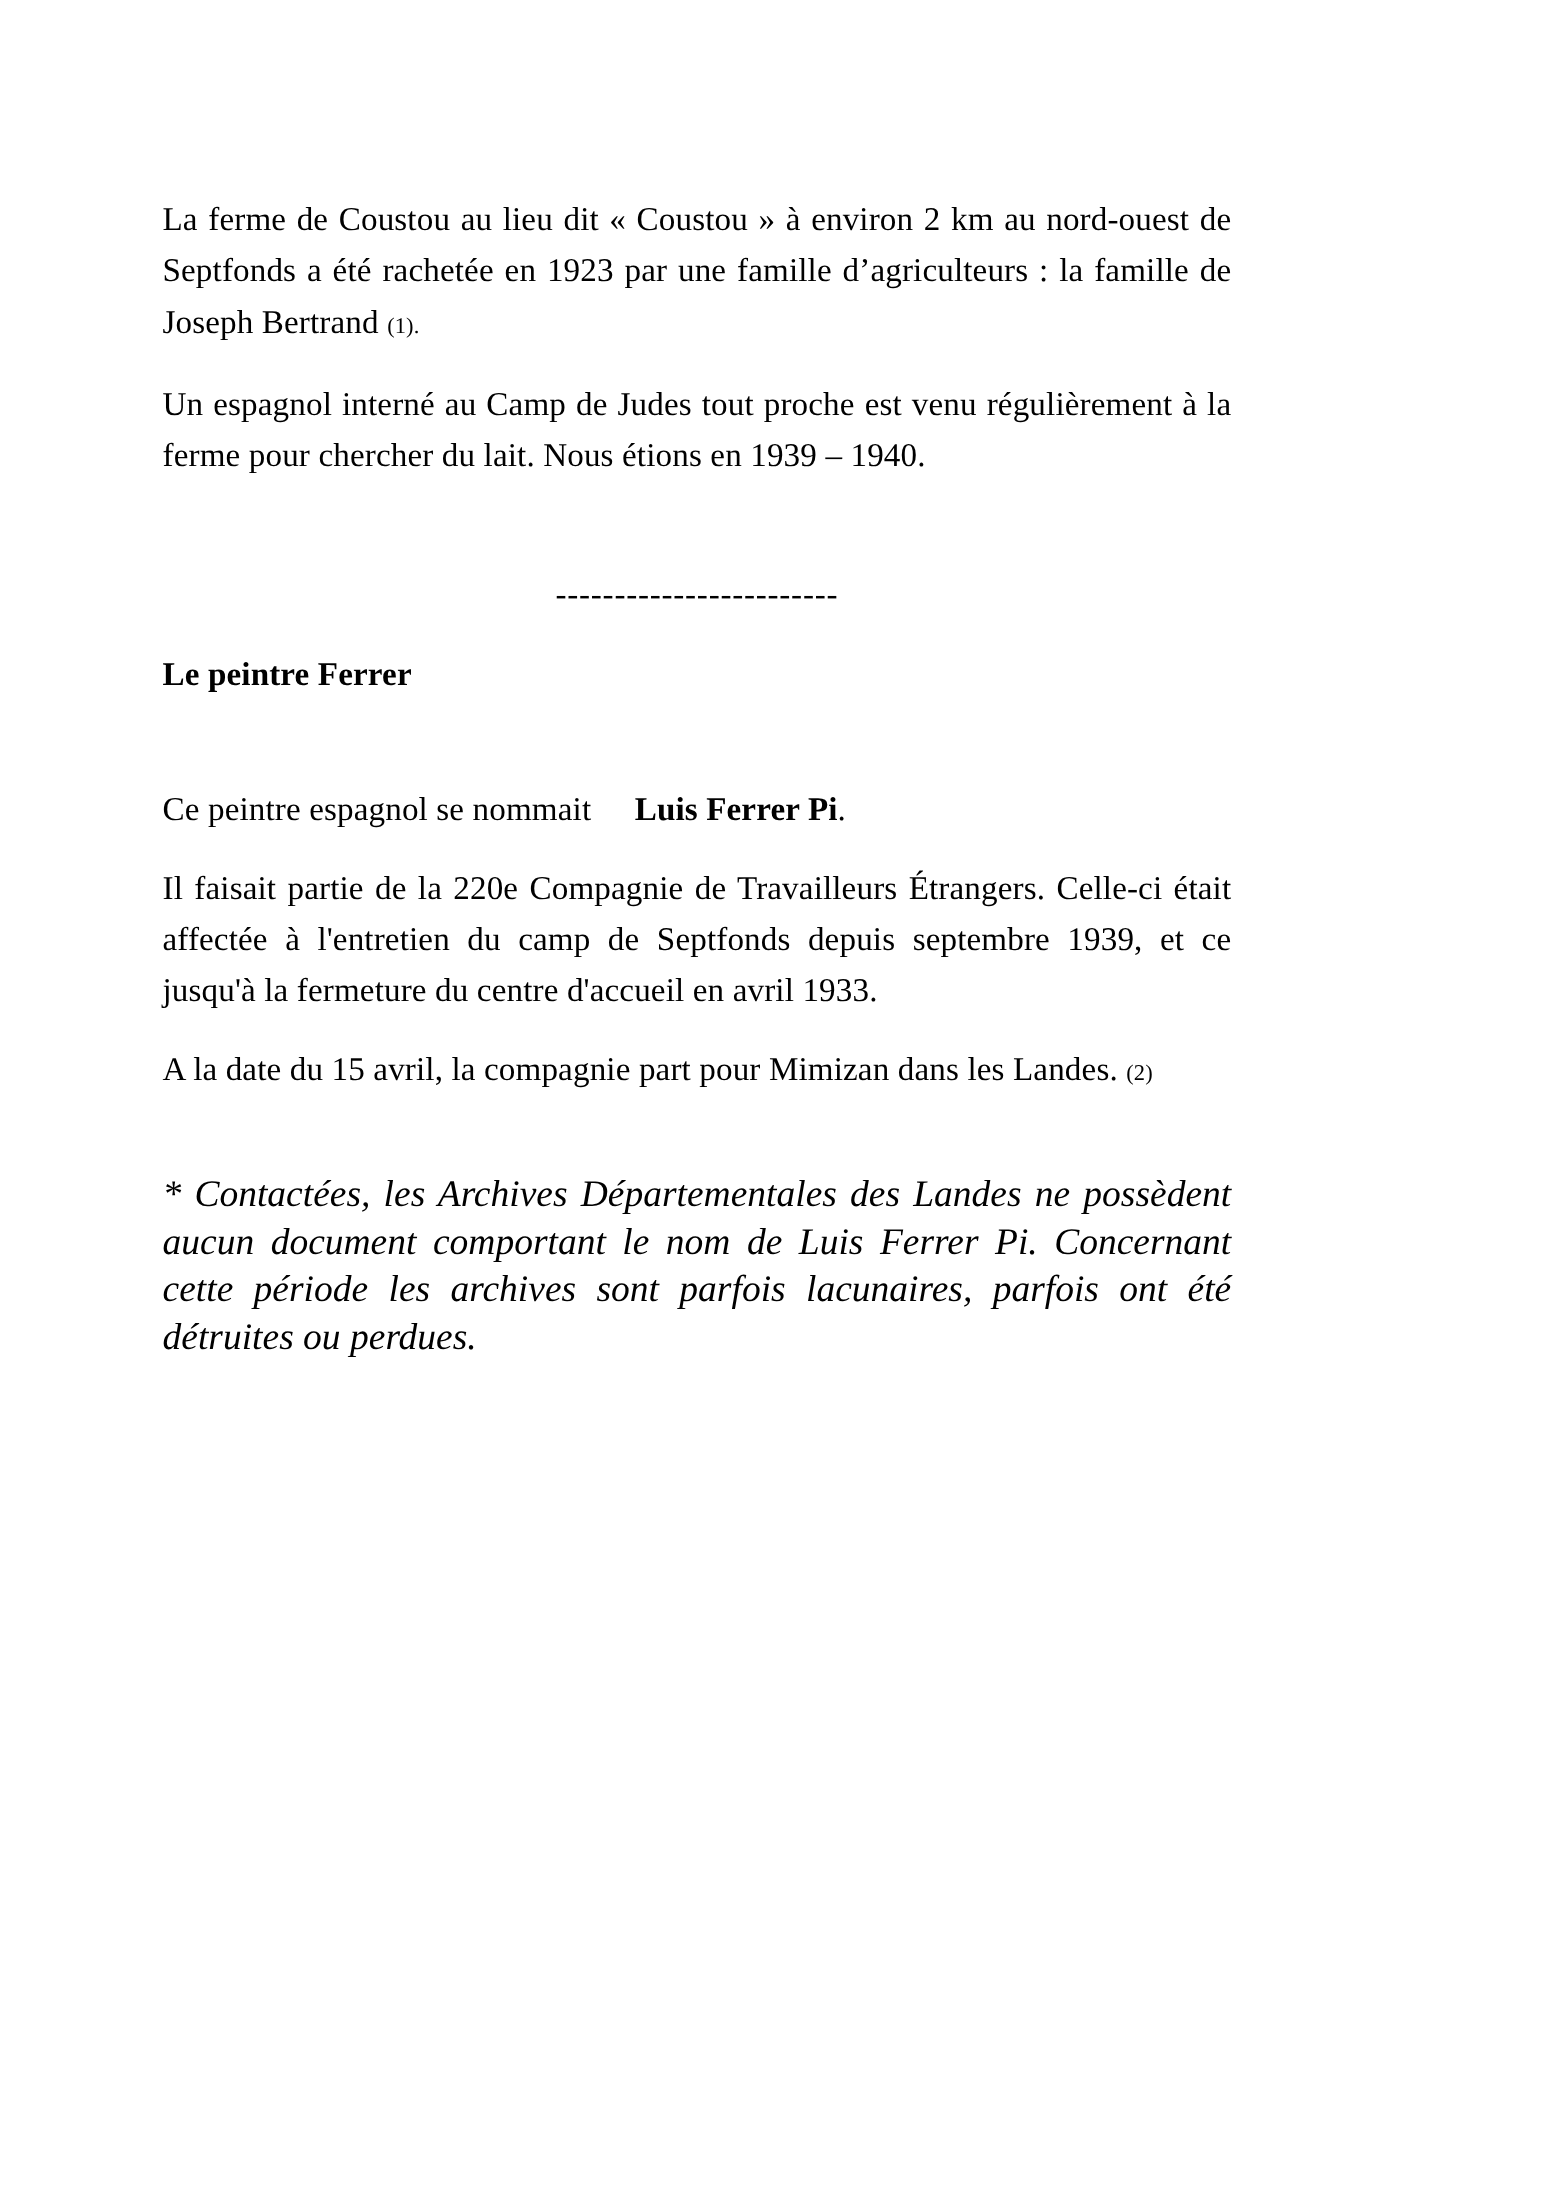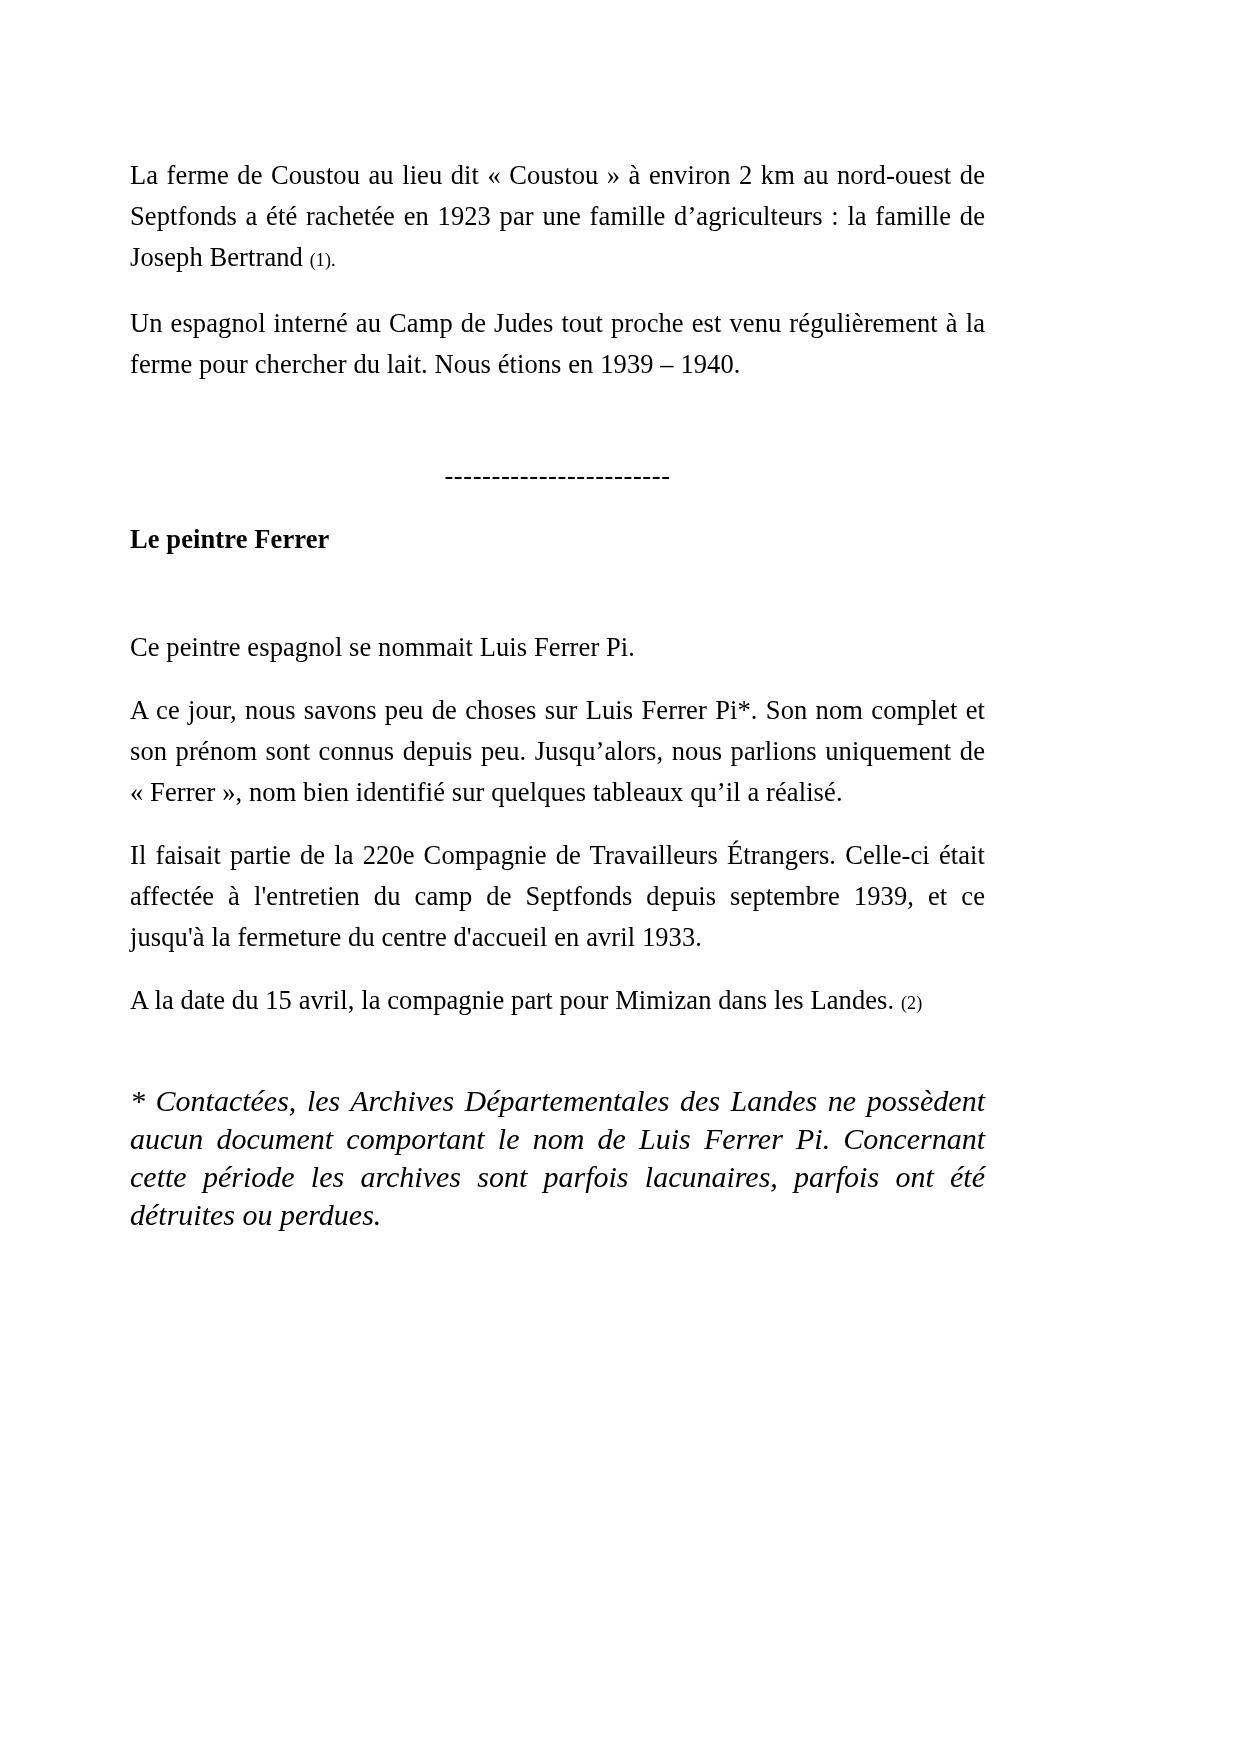--- a/index.html
+++ b/index.html
@@ -38,21 +38,22 @@
     letter-spacing: 0.1px;
   }
   p.para:last-child {
     margin-bottom: 0;
   }
   .footref {
     font-size: 18px;
     vertical-align: baseline;
   }
   .bold {
-    font-weight: normal;
+    font-weight: bold;
+    margin-left: 28px;
   }
   .sep-block {
     margin: 0;
     padding: 0;
     text-align: center;
     height: 112px;
     line-height: 112px;
   }
   .sep-dashes {
     font-size: 26.5px;
@@ -101,21 +102,20 @@
     <div class="sep-block">
       <span class="sep-dashes">------------------------</span>
     </div>
 
     <div class="heading-block">
       <h2 class="heading">Le peintre Ferrer</h2>
     </div>
 
     <p class="para"><span>Ce peintre espagnol se nommait </span><span class="bold">Luis Ferrer Pi</span><span>.</span></p>
 
-    <p class="para">A ce jour, nous savons peu de choses sur Luis Ferrer Pi*. Son nom complet et son prénom sont connus depuis peu. Jusqu’alors, nous parlions uniquement de « Ferrer », nom bien identifié sur quelques tableaux qu’il a réalisé.</p>
 
     <p class="para">Il faisait partie de la 220e Compagnie de Travailleurs Étrangers. Celle-ci était affectée à l'entretien du camp de Septfonds depuis septembre 1939, et ce jusqu'à la fermeture du centre d'accueil en avril 1933.</p>
 
     <p class="para"><span>A la date du 15 avril, la compagnie part pour Mimizan dans les Landes. </span><span class="footref">(2)</span></p>
 
     <div class="footnote-block">
       <p class="footnote">* Contactées, les Archives Départementales des Landes ne possèdent aucun document comportant le nom de Luis Ferrer Pi. Concernant cette période les archives sont parfois lacunaires, parfois ont été détruites ou perdues.</p>
     </div>
 
   </div>

